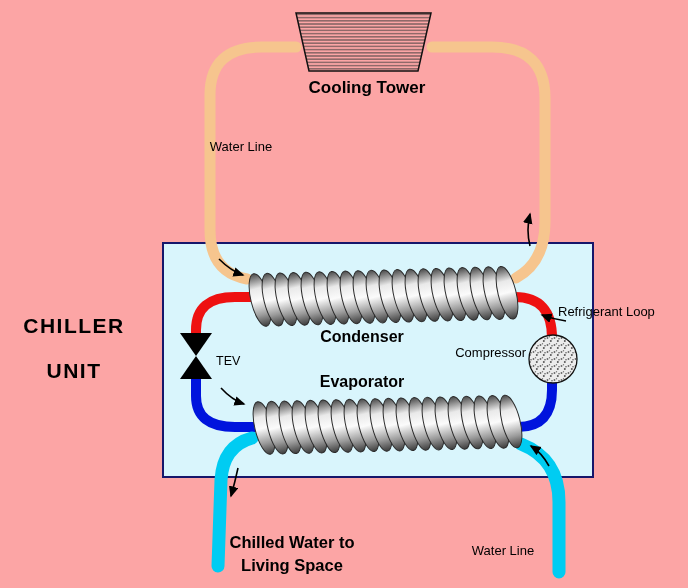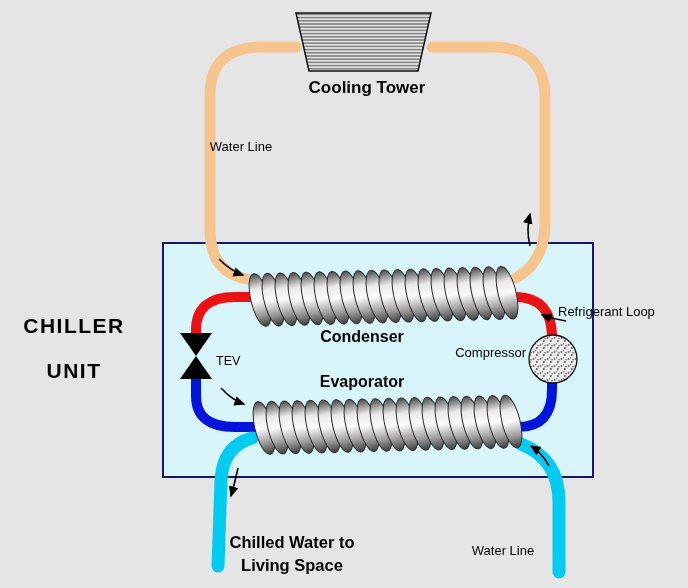--- a/index.html
+++ b/index.html
@@ -1,16 +1,16 @@
 <!DOCTYPE html>
 <html><head>
 <meta charset="utf-8">
 <style>
   html,body{margin:0;padding:0;background:#ffffff;}
-  #stage{position:relative;width:688px;height:588px;background:#e5e5e5;overflow:hidden;}
+  #stage{position:relative;width:688px;height:588px;background:#fca5a5;overflow:hidden;}
   svg{position:absolute;left:0;top:0;}
   text{font-family:"Liberation Sans", sans-serif;fill:#000000;}
   .lbl-big{font-size:17px;font-weight:bold;}
   .lbl-mid{font-size:16px;font-weight:bold;}
   .lbl-sm{font-size:13px;}
   .lbl-xs{font-size:12.5px;}
   .lbl-title{font-size:21px;font-weight:bold;letter-spacing:1.5px;}
   .lbl-chilled{font-size:16.5px;font-weight:bold;}
   .pipe{fill:none;stroke-linecap:round;}
   .flow-arrow{fill:none;stroke:#000;stroke-width:1.6;}

